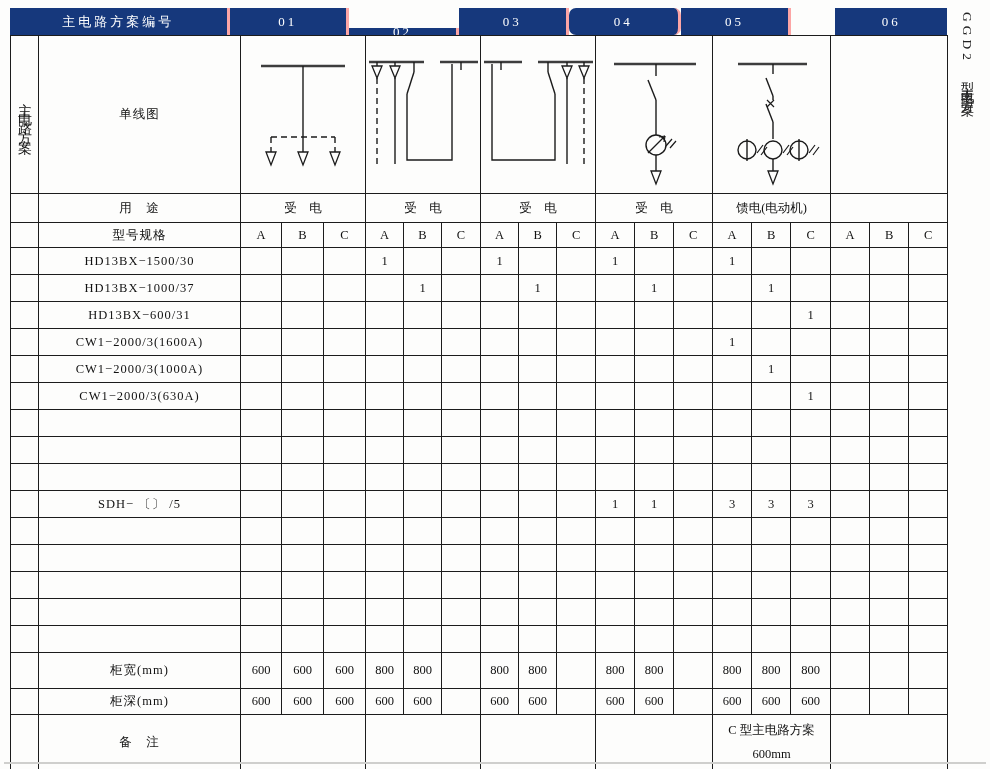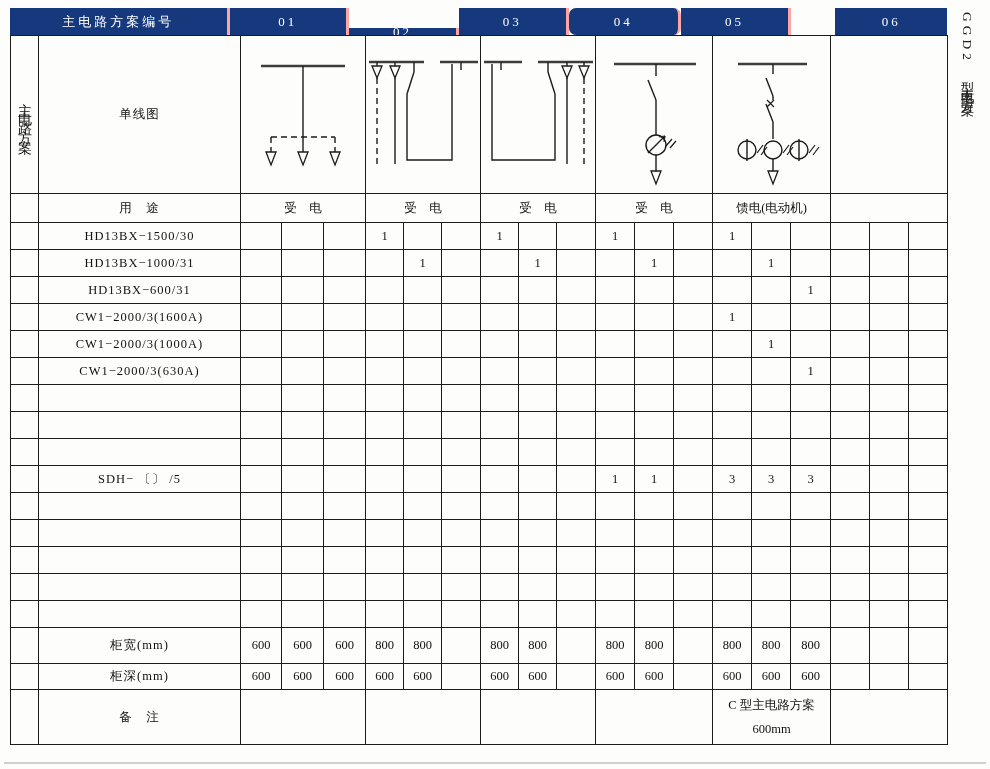--- a/index.html
+++ b/index.html
@@ -171,20 +171,42 @@
         <td class="c-label">用　途</td>
         <td colspan="3">受　电</td>
         <td colspan="3">受　电</td>
         <td colspan="3">受　电</td>
         <td colspan="3">受　电</td>
         <td colspan="3">馈电(电动机)</td>
         <td colspan="3"></td>
       </tr>
     </tbody>
     <tbody id="grid-body">
+        <tr class="r-spec">
+          <td></td>
+          <td class="c-label">型号规格</td>
+          <td>A</td>
+          <td>B</td>
+          <td>C</td>
+          <td>A</td>
+          <td>B</td>
+          <td>C</td>
+          <td>A</td>
+          <td>B</td>
+          <td>C</td>
+          <td>A</td>
+          <td>B</td>
+          <td>C</td>
+          <td>A</td>
+          <td>B</td>
+          <td>C</td>
+          <td>A</td>
+          <td>B</td>
+          <td>C</td>
+        </tr>
         <tr class="r-item">
           <td></td>
           <td class="c-label">HD13BX−1500/30</td>
           <td></td>
           <td></td>
           <td></td>
           <td>1</td>
           <td></td>
           <td></td>
           <td>1</td>
@@ -195,21 +217,21 @@
           <td></td>
           <td>1</td>
           <td></td>
           <td></td>
           <td></td>
           <td></td>
           <td></td>
         </tr>
         <tr class="r-item">
           <td></td>
-          <td class="c-label">HD13BX−1000/31</td>
+          <td class="c-label">HD13BX−1000/37</td>
           <td></td>
           <td></td>
           <td></td>
           <td></td>
           <td>1</td>
           <td></td>
           <td></td>
           <td>1</td>
           <td></td>
           <td></td>

